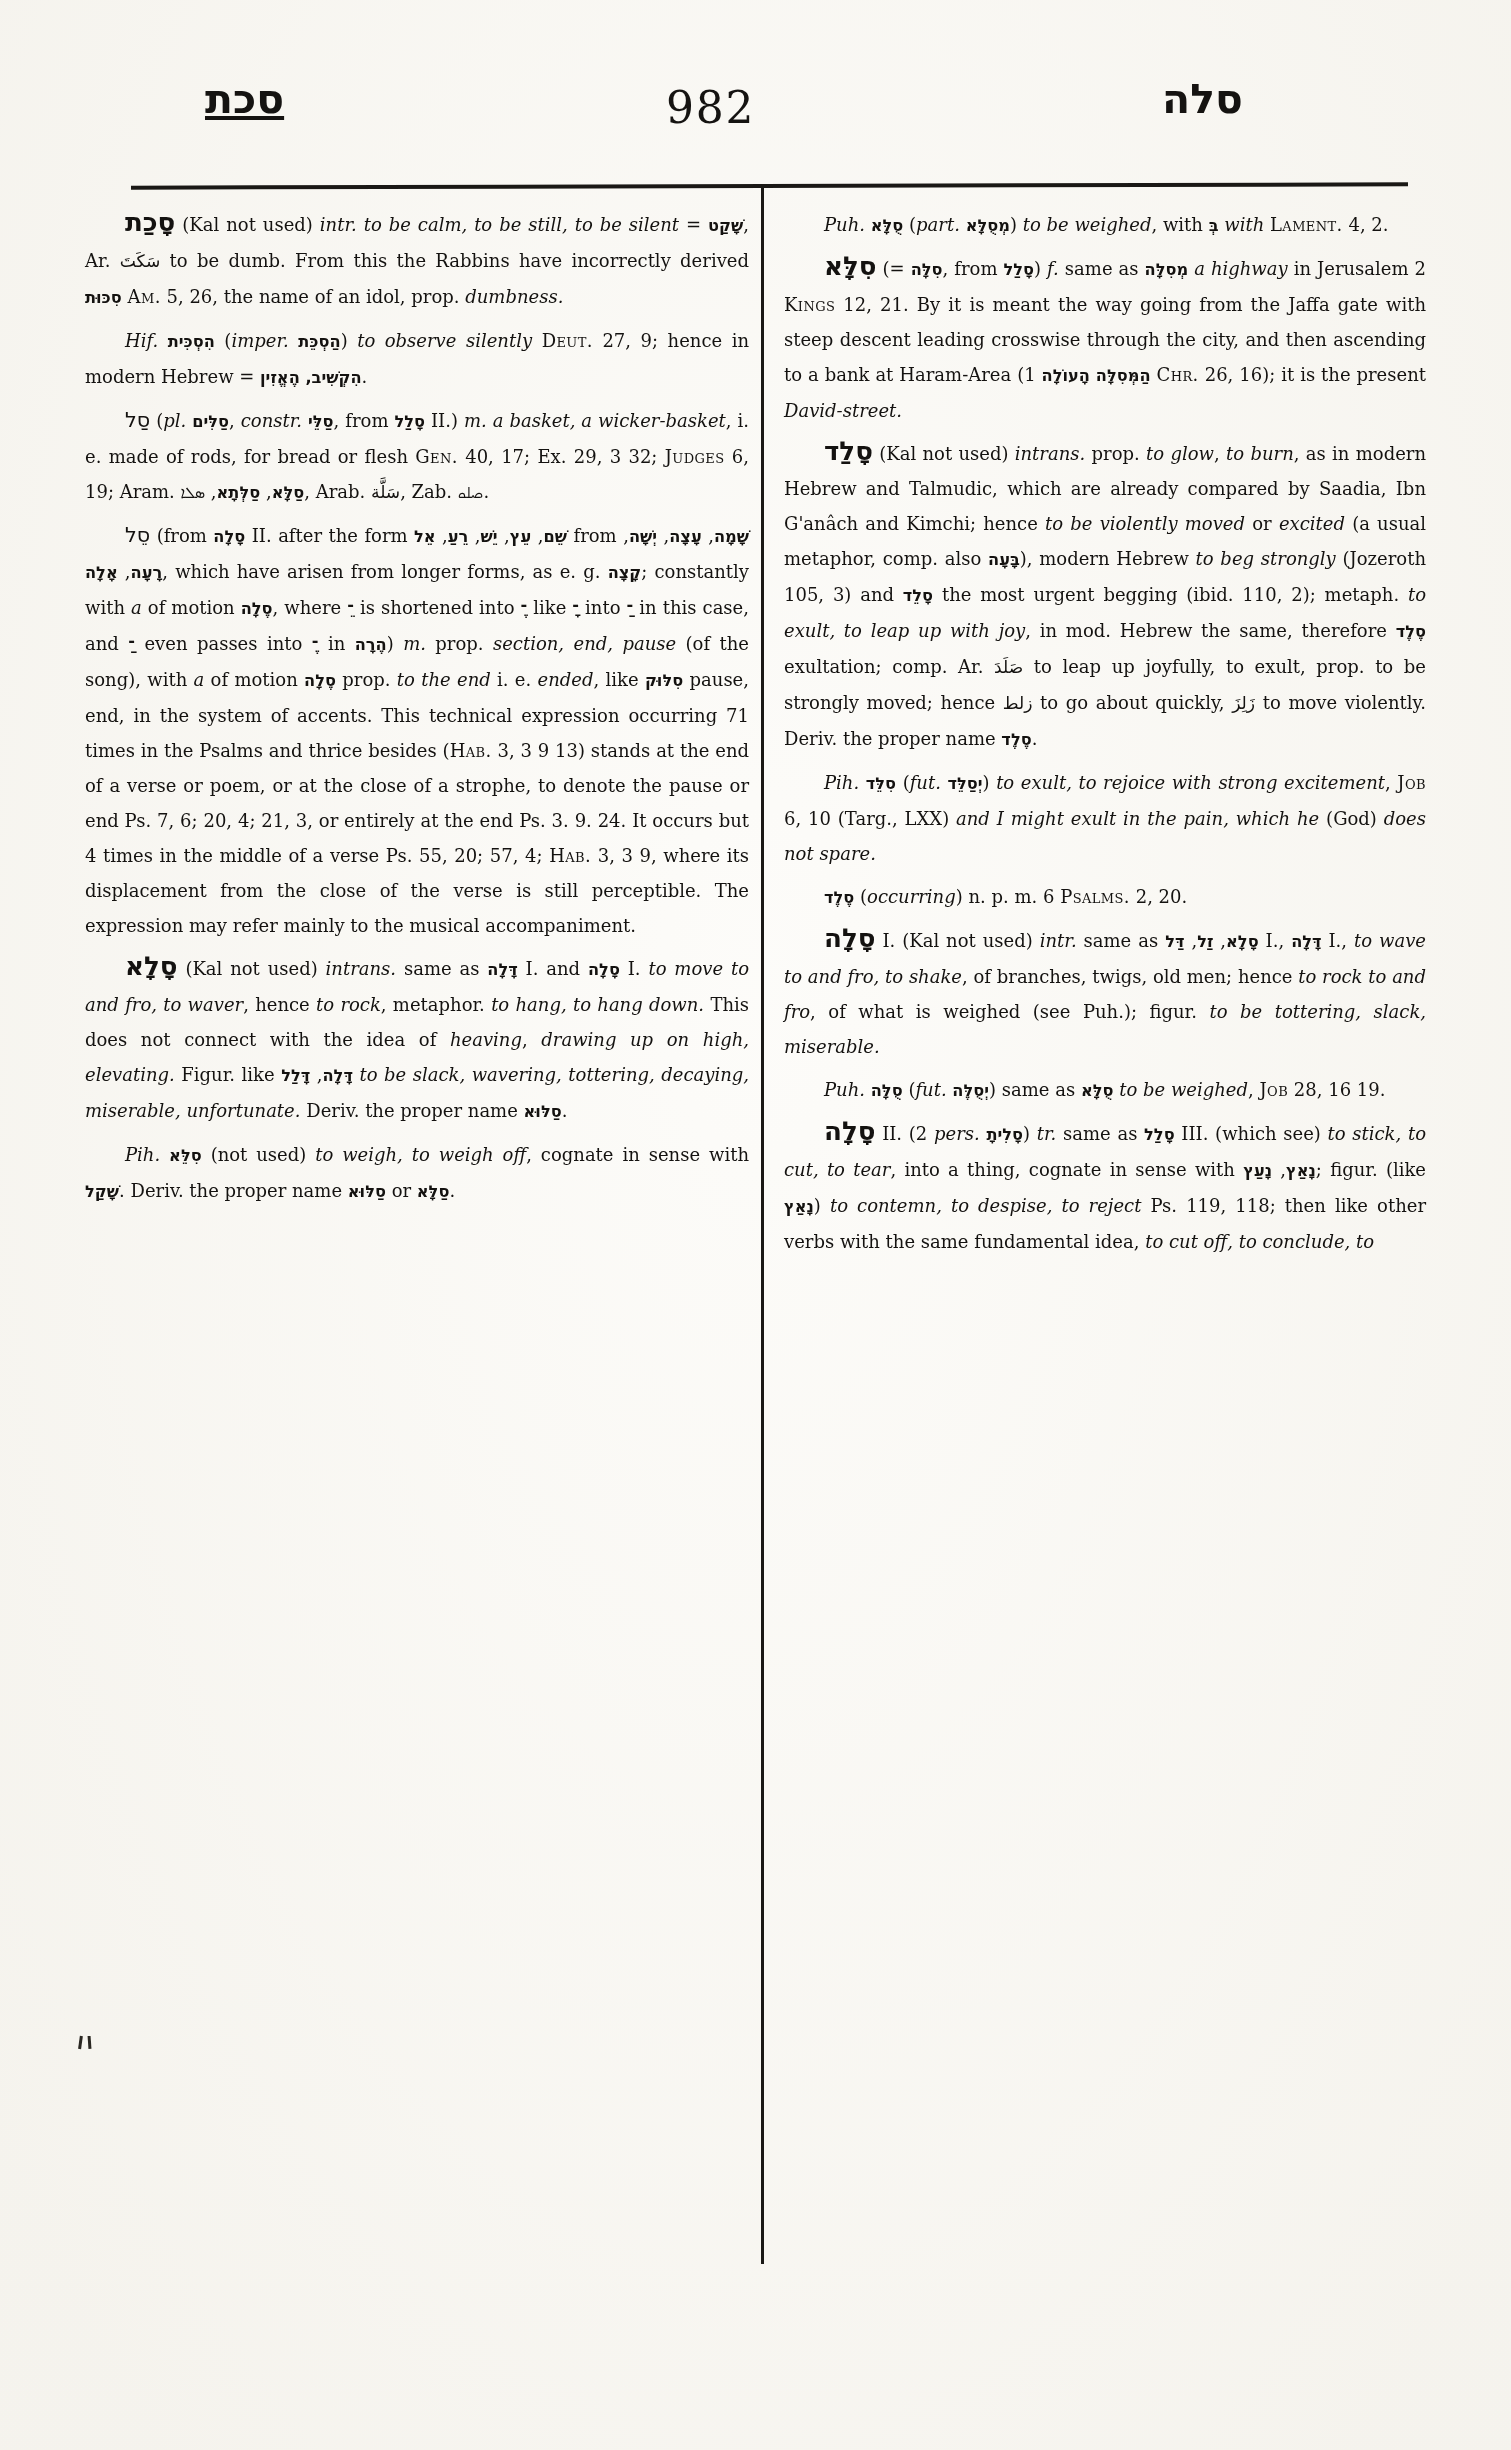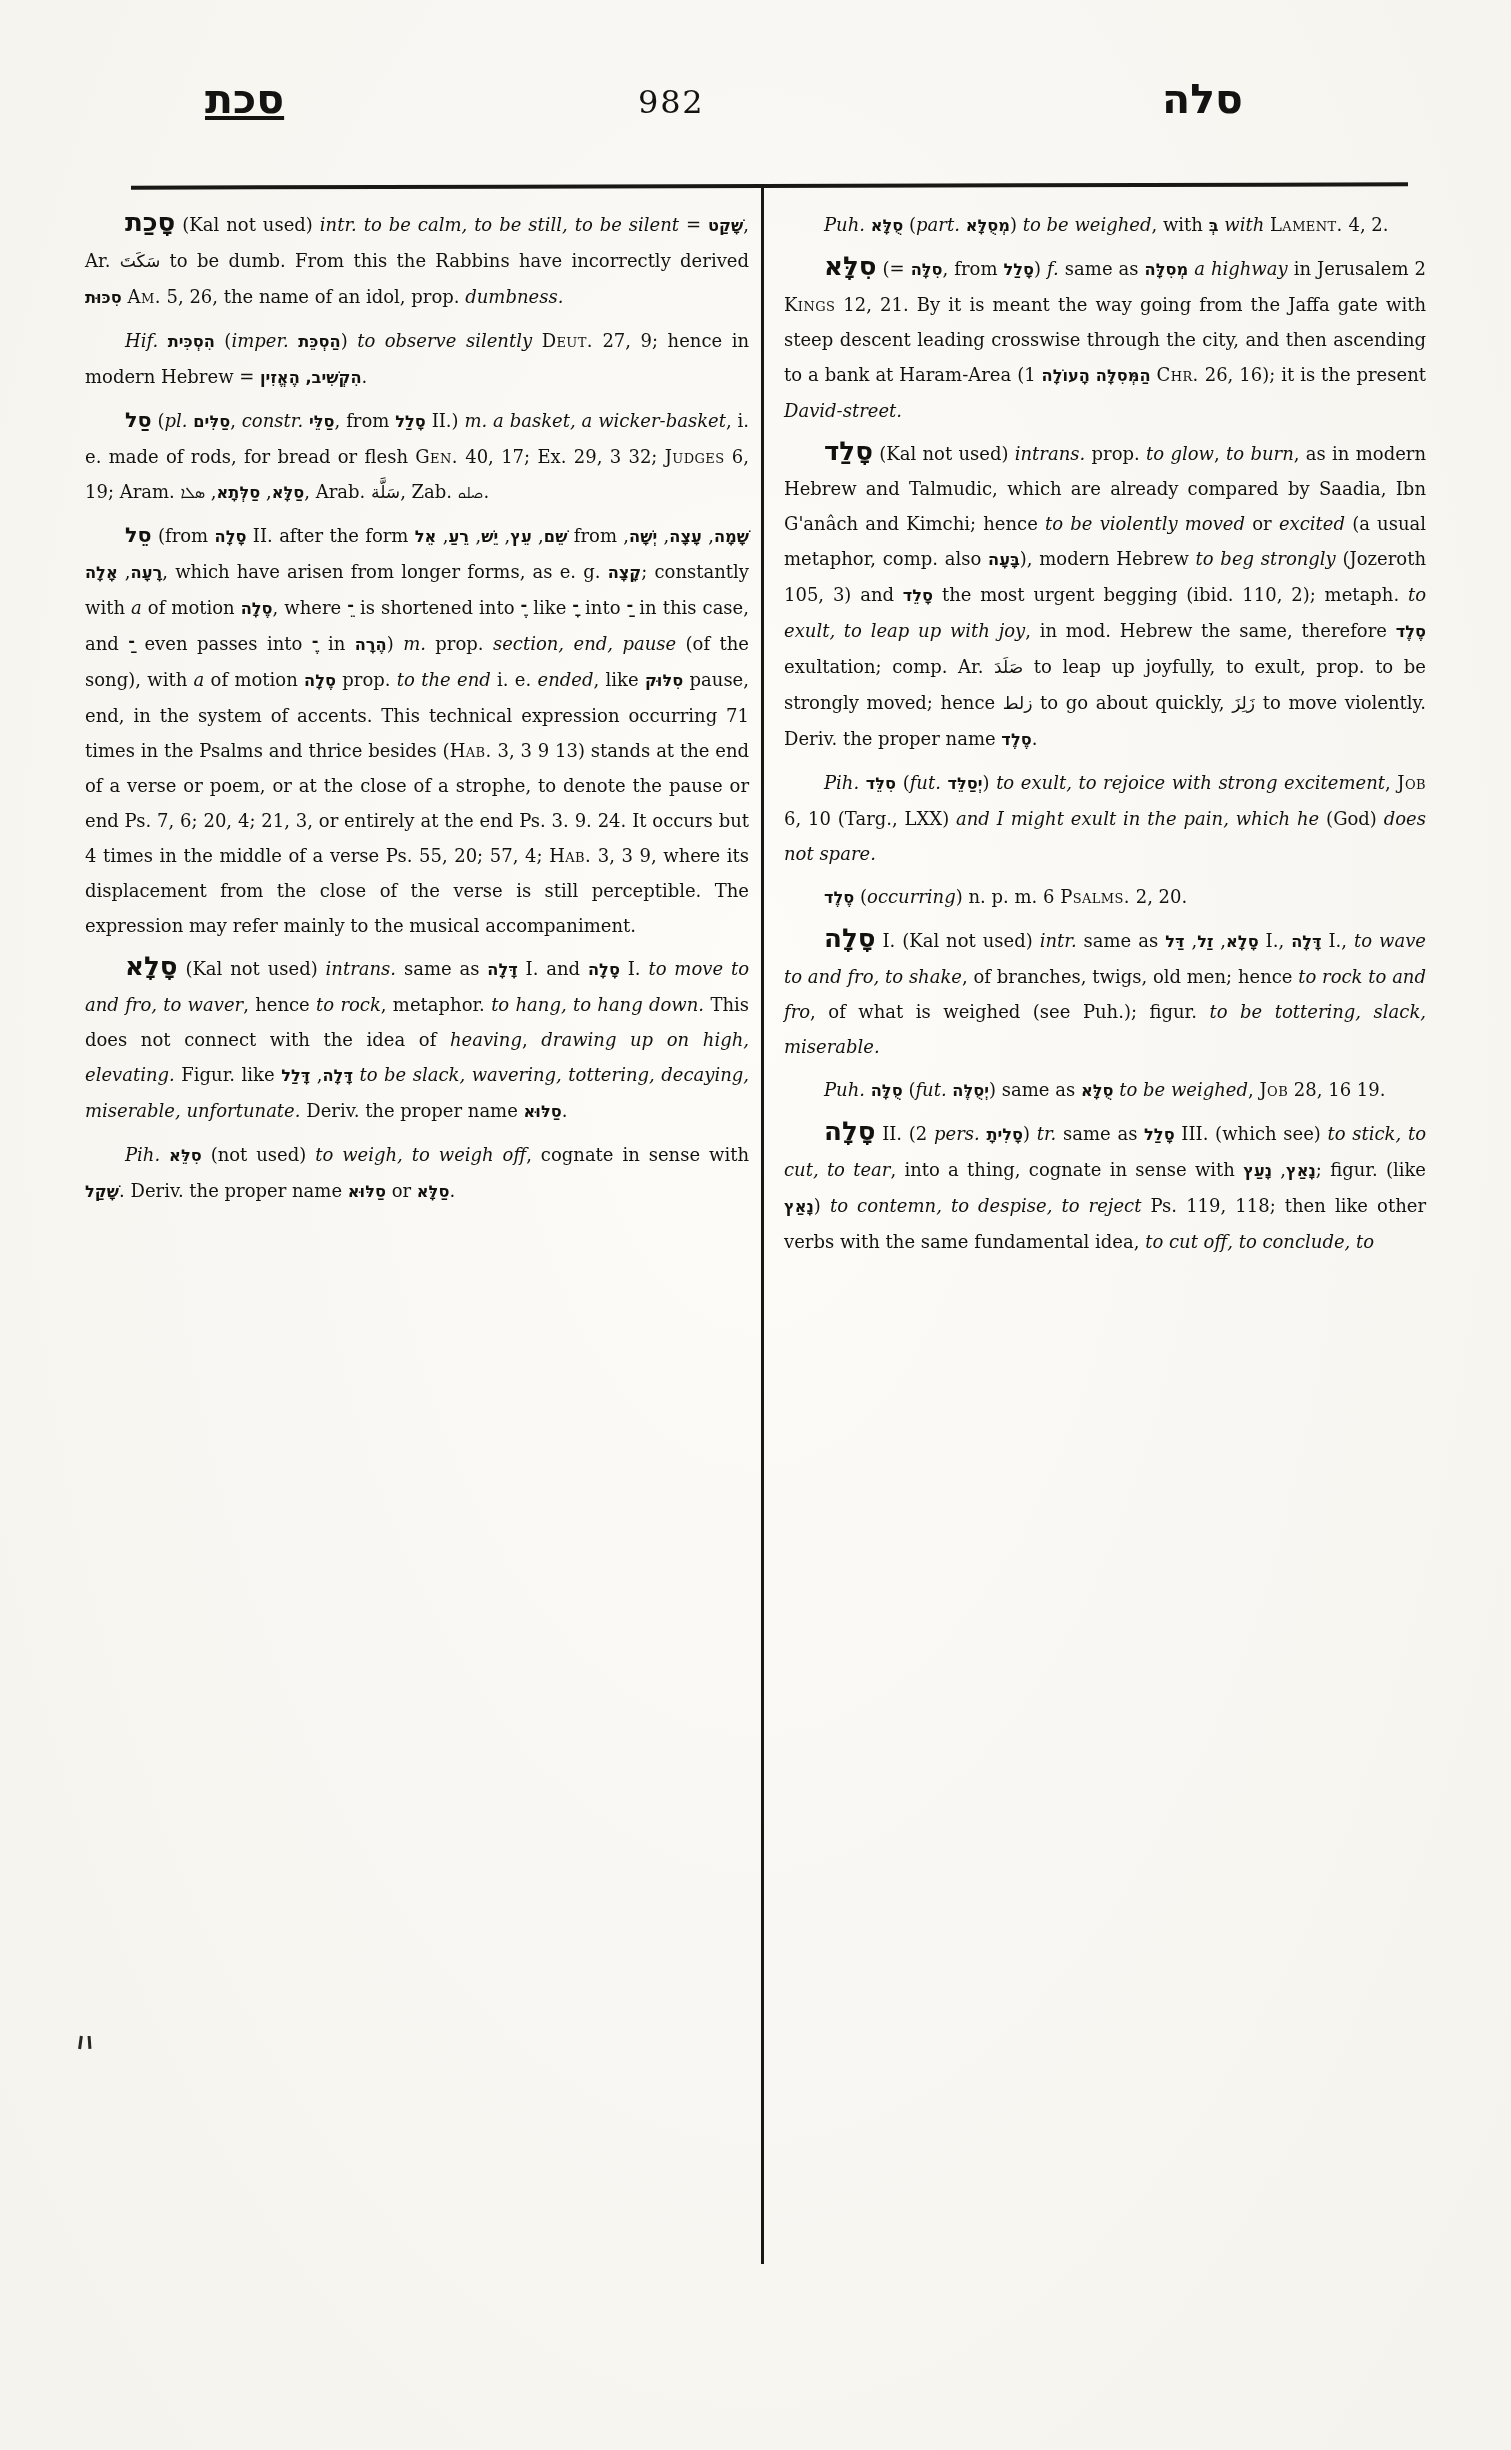--- a/index.html
+++ b/index.html
@@ -19,22 +19,22 @@
   }
   .hdr-word{
     position:absolute;top:79px;
     font-family:"DejaVu Sans", sans-serif;
     font-weight:bold;font-size:41px;line-height:1;
     color:#151311;
   }
   .hdr-left{left:205px;text-decoration:underline;}
   .hdr-right{left:1162px;}
   .hdr-num{
-    position:absolute;top:86px;left:638px;
-    font-size:32px;line-height:1;letter-spacing:1.8px;
+    position:absolute;top:86px;left:666px;
+    font-size:44px;line-height:1;letter-spacing:1.8px;
     color:#151311;
   }
   .rule-top{
     position:absolute;left:131px;top:184px;width:1277px;height:3.6px;
     background:#1a1815;
     transform:rotate(-0.15deg);
   }
   .rule-vert{
     position:absolute;left:761px;top:186px;width:2.7px;height:2078px;
     background:#1a1815;
@@ -49,21 +49,21 @@
     margin:0;
     font-size:18px;line-height:35px;
     text-indent:40px;
   }
   .para.gap{margin-top:8px;}
   .r-n{}
   .r-i{font-style:italic;}
   .r-sc{font-variant:small-caps;letter-spacing:0.4px;}
   .r-h{font-family:"DejaVu Sans", sans-serif;font-weight:bold;font-size:0.90em;}
   .r-hl{font-family:"DejaVu Sans", sans-serif;font-weight:bold;font-size:1.45em;line-height:1;}
-  .r-hm{font-family:"DejaVu Sans", sans-serif;font-weight:bold;font-size:1.15em;line-height:1;}
+  .r-hm{font-family:"DejaVu Sans", sans-serif;font-weight:normal;font-size:1.15em;line-height:1;}
   .r-ar{font-family:"DejaVu Sans", sans-serif;font-size:0.95em;}
   .r-sy{font-family:"DejaVu Sans", sans-serif;font-size:0.88em;}
   .r-md{font-family:"DejaVu Sans", sans-serif;font-size:0.88em;}
   .artifact{
     position:absolute;left:77px;top:2036px;width:16px;height:29px;
   }
   .artifact:before,.artifact:after{
     content:"";position:absolute;top:0;width:2.7px;height:12.6px;background:#2a2722;
   }
   .artifact:before{left:1.8px;transform:rotate(8deg);}

